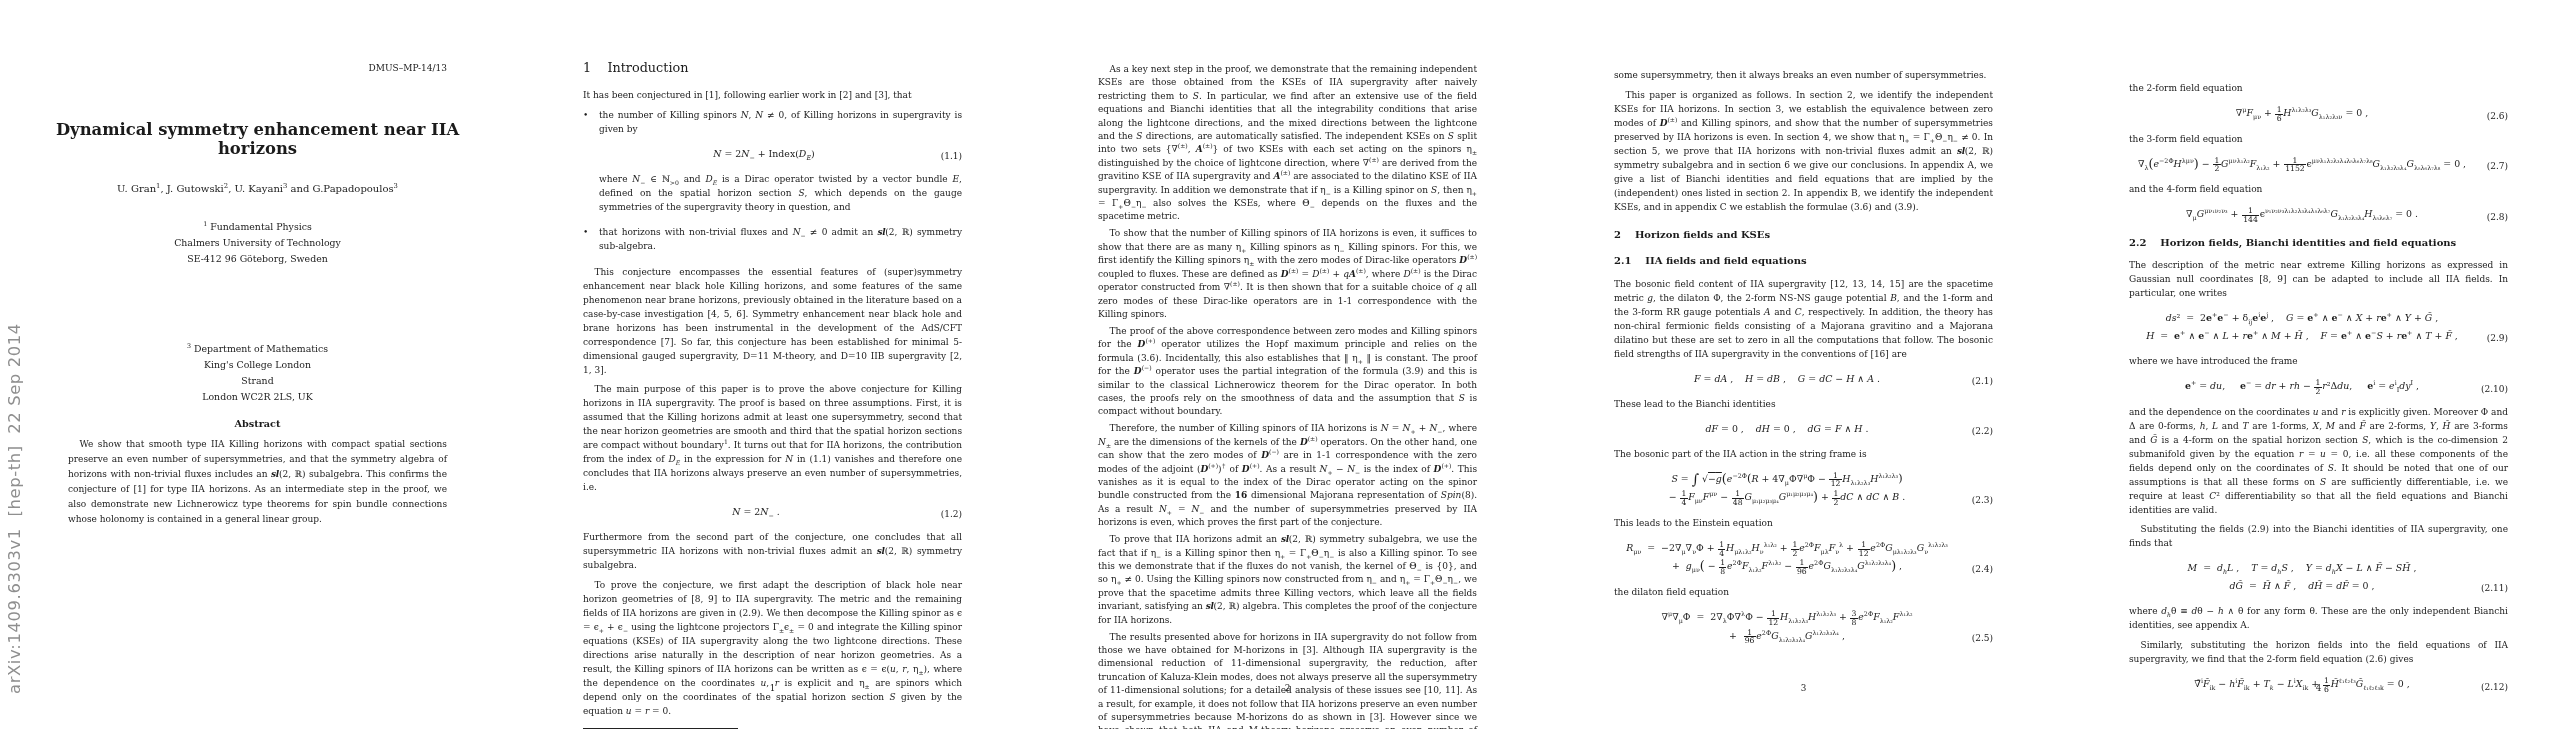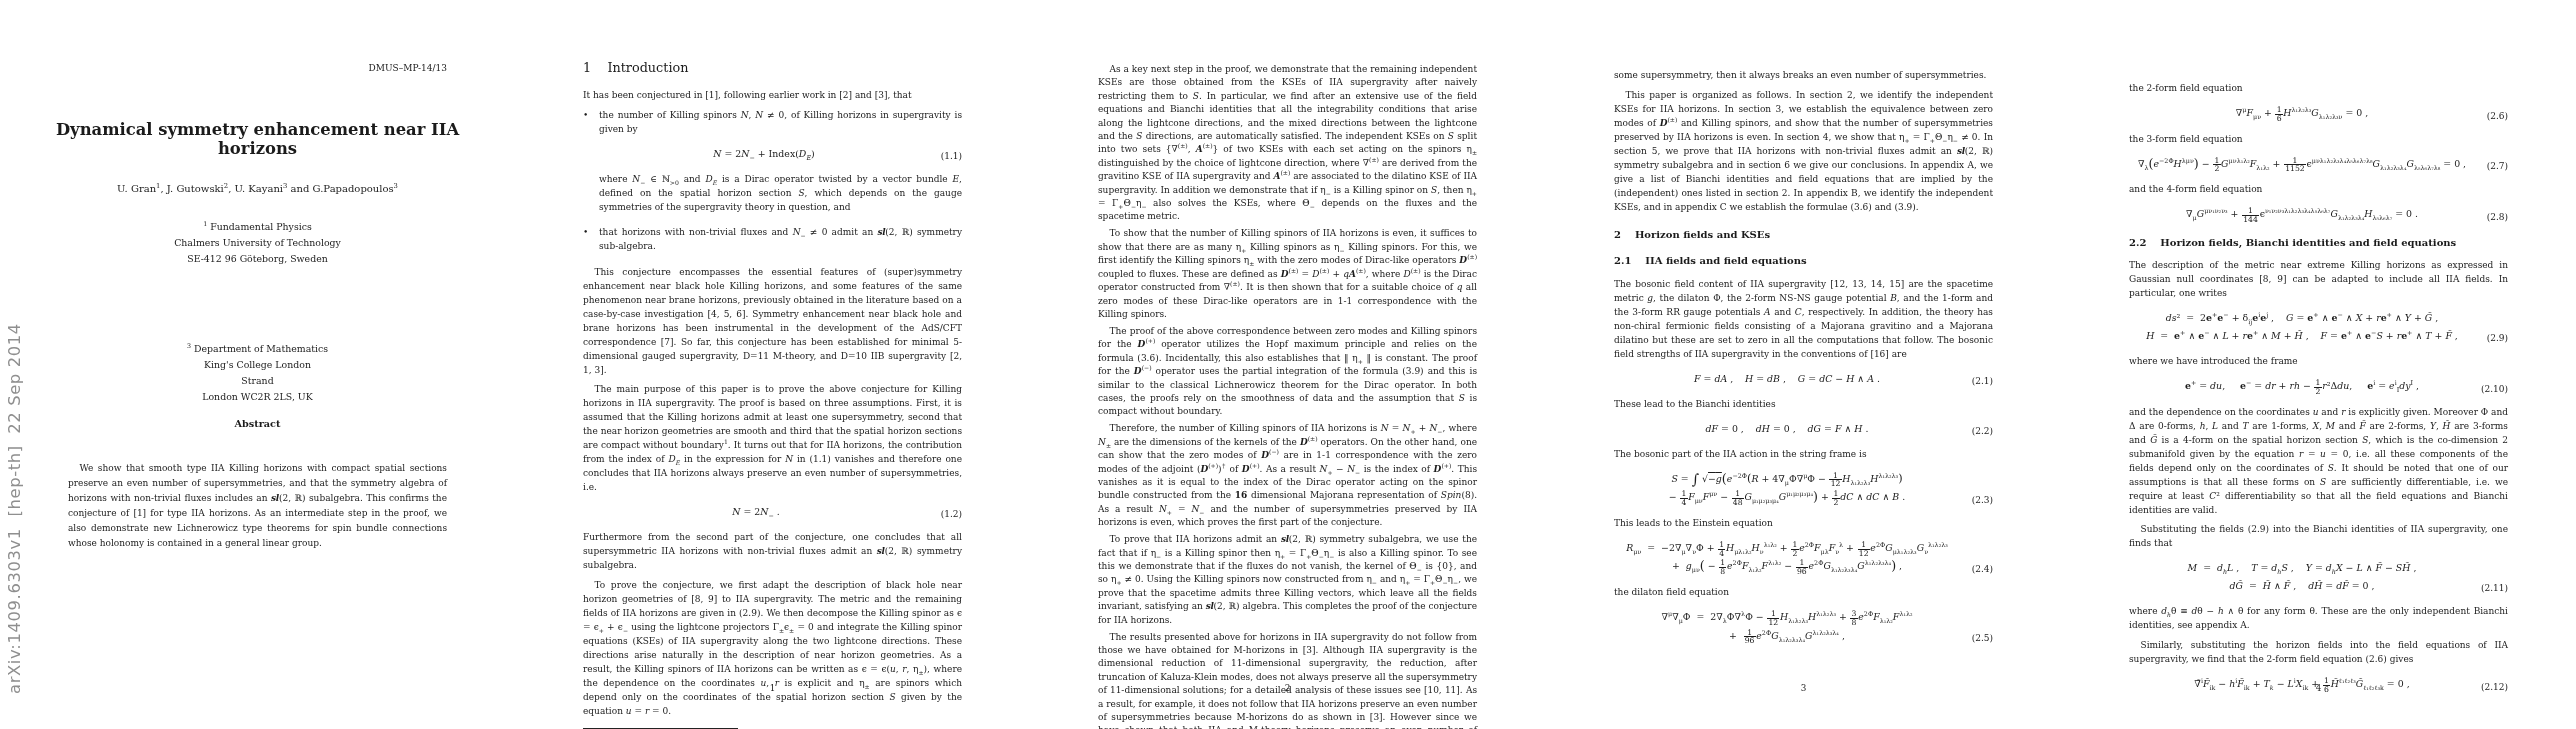--- a/index.html
+++ b/index.html
@@ -32,21 +32,21 @@
   
   .arxiv{position:absolute;left:4.9px;top:248px;height:446px;color:#8f8f8f;
          font-family:"DejaVu Sans",sans-serif;font-size:16.4px;white-space:pre;
          writing-mode:vertical-rl;transform:rotate(180deg);letter-spacing:0.6px;}
   .repno{position:absolute;left:68px;right:68px;top:63px;text-align:right;font-size:9px;}
   .ptitle{position:absolute;left:36px;right:36px;top:120px;text-align:center;font-size:16.4px;font-weight:700;}
   .authors{position:absolute;left:36px;right:36px;top:183px;text-align:center;font-size:10px;}
   .affil{position:absolute;left:36px;right:36px;text-align:center;font-size:9.4px;line-height:16px;}
   .abshead{position:absolute;left:0;right:0;top:418px;text-align:center;font-size:9.7px;font-weight:700;}
   .absbody{position:absolute;left:68px;width:379px;top:437px;text-align:justify;
-           font-size:9px;line-height:15px;text-indent:11.5px;margin-top:24px;}
+           font-size:9px;line-height:15px;text-indent:11.5px;}
   .pg3 .col .p{line-height:13.4px;margin-bottom:3.6px;}
 </style>
 </head>
 <body>
 
 <div class="page" style="left:0px">
   <div class="arxiv">arXiv:1409.6303v1  [hep-th]  22 Sep 2014</div>
   <div class="repno">DMUS–MP-14/13</div>
   <div class="ptitle">Dynamical symmetry enhancement near IIA horizons</div>
   <div class="authors">U. Gran<sup>1</sup>, J. Gutowski<sup>2</sup>, U. Kayani<sup>3</sup> and G.Papadopoulos<sup>3</sup></div>

